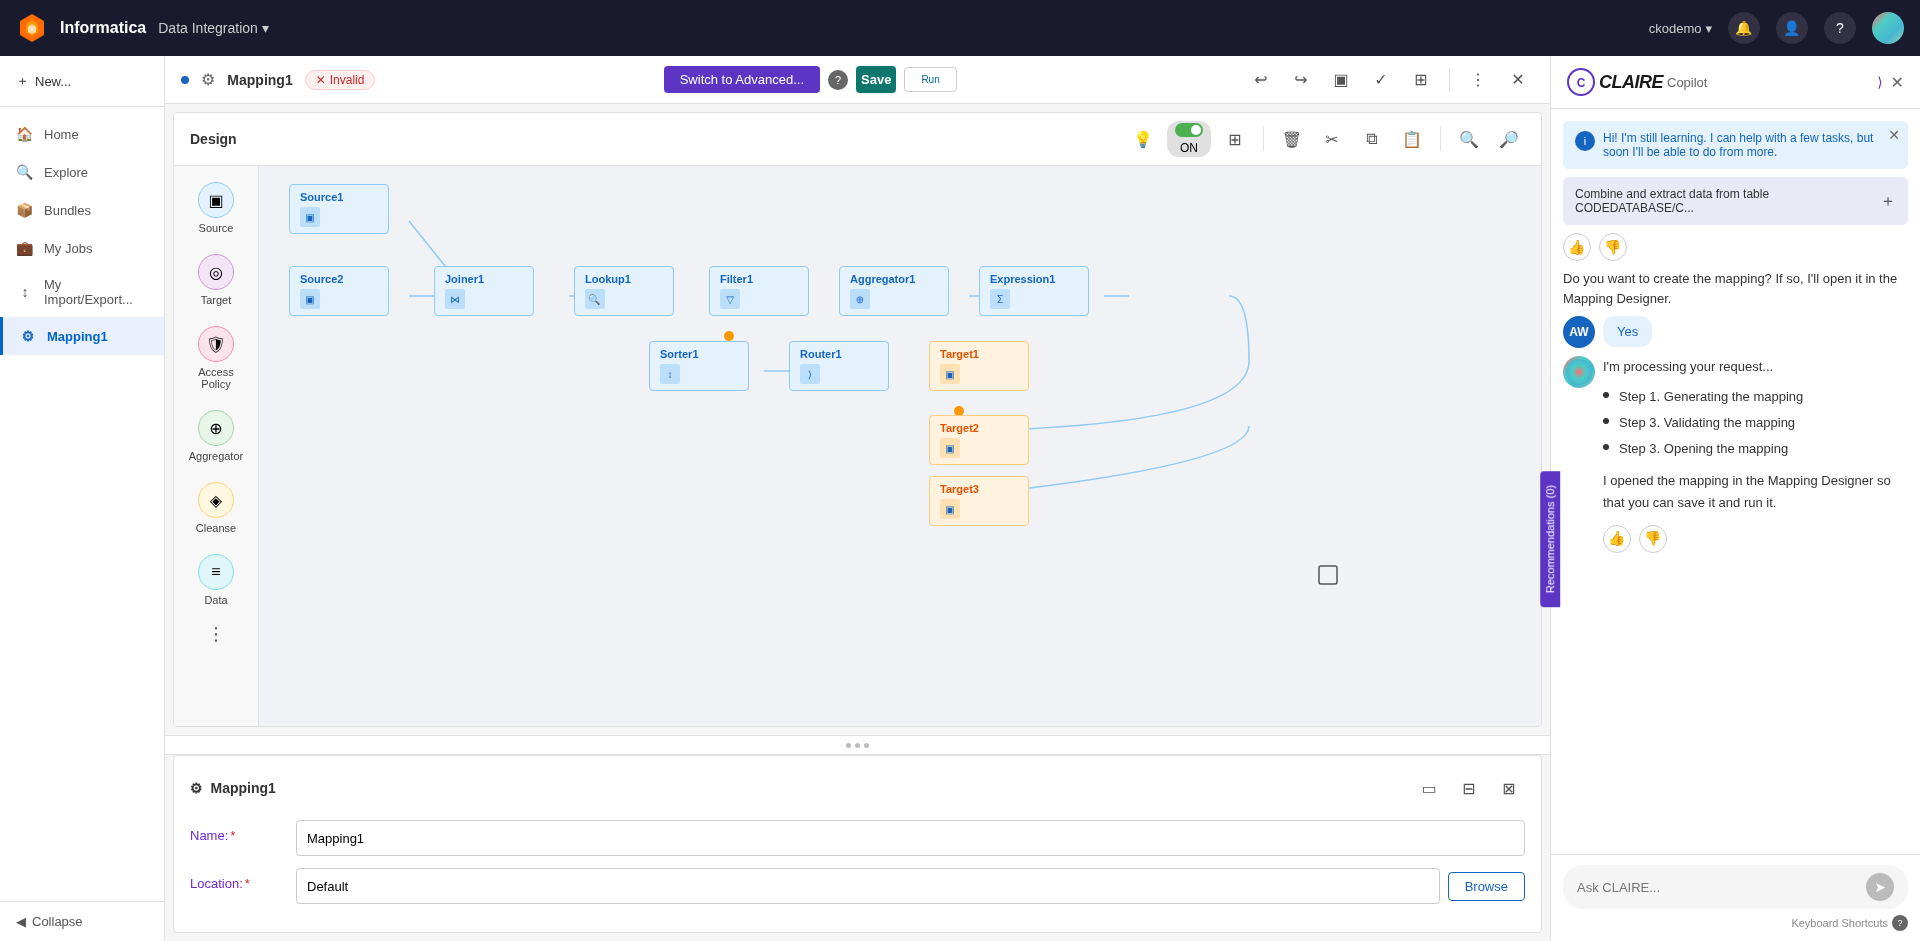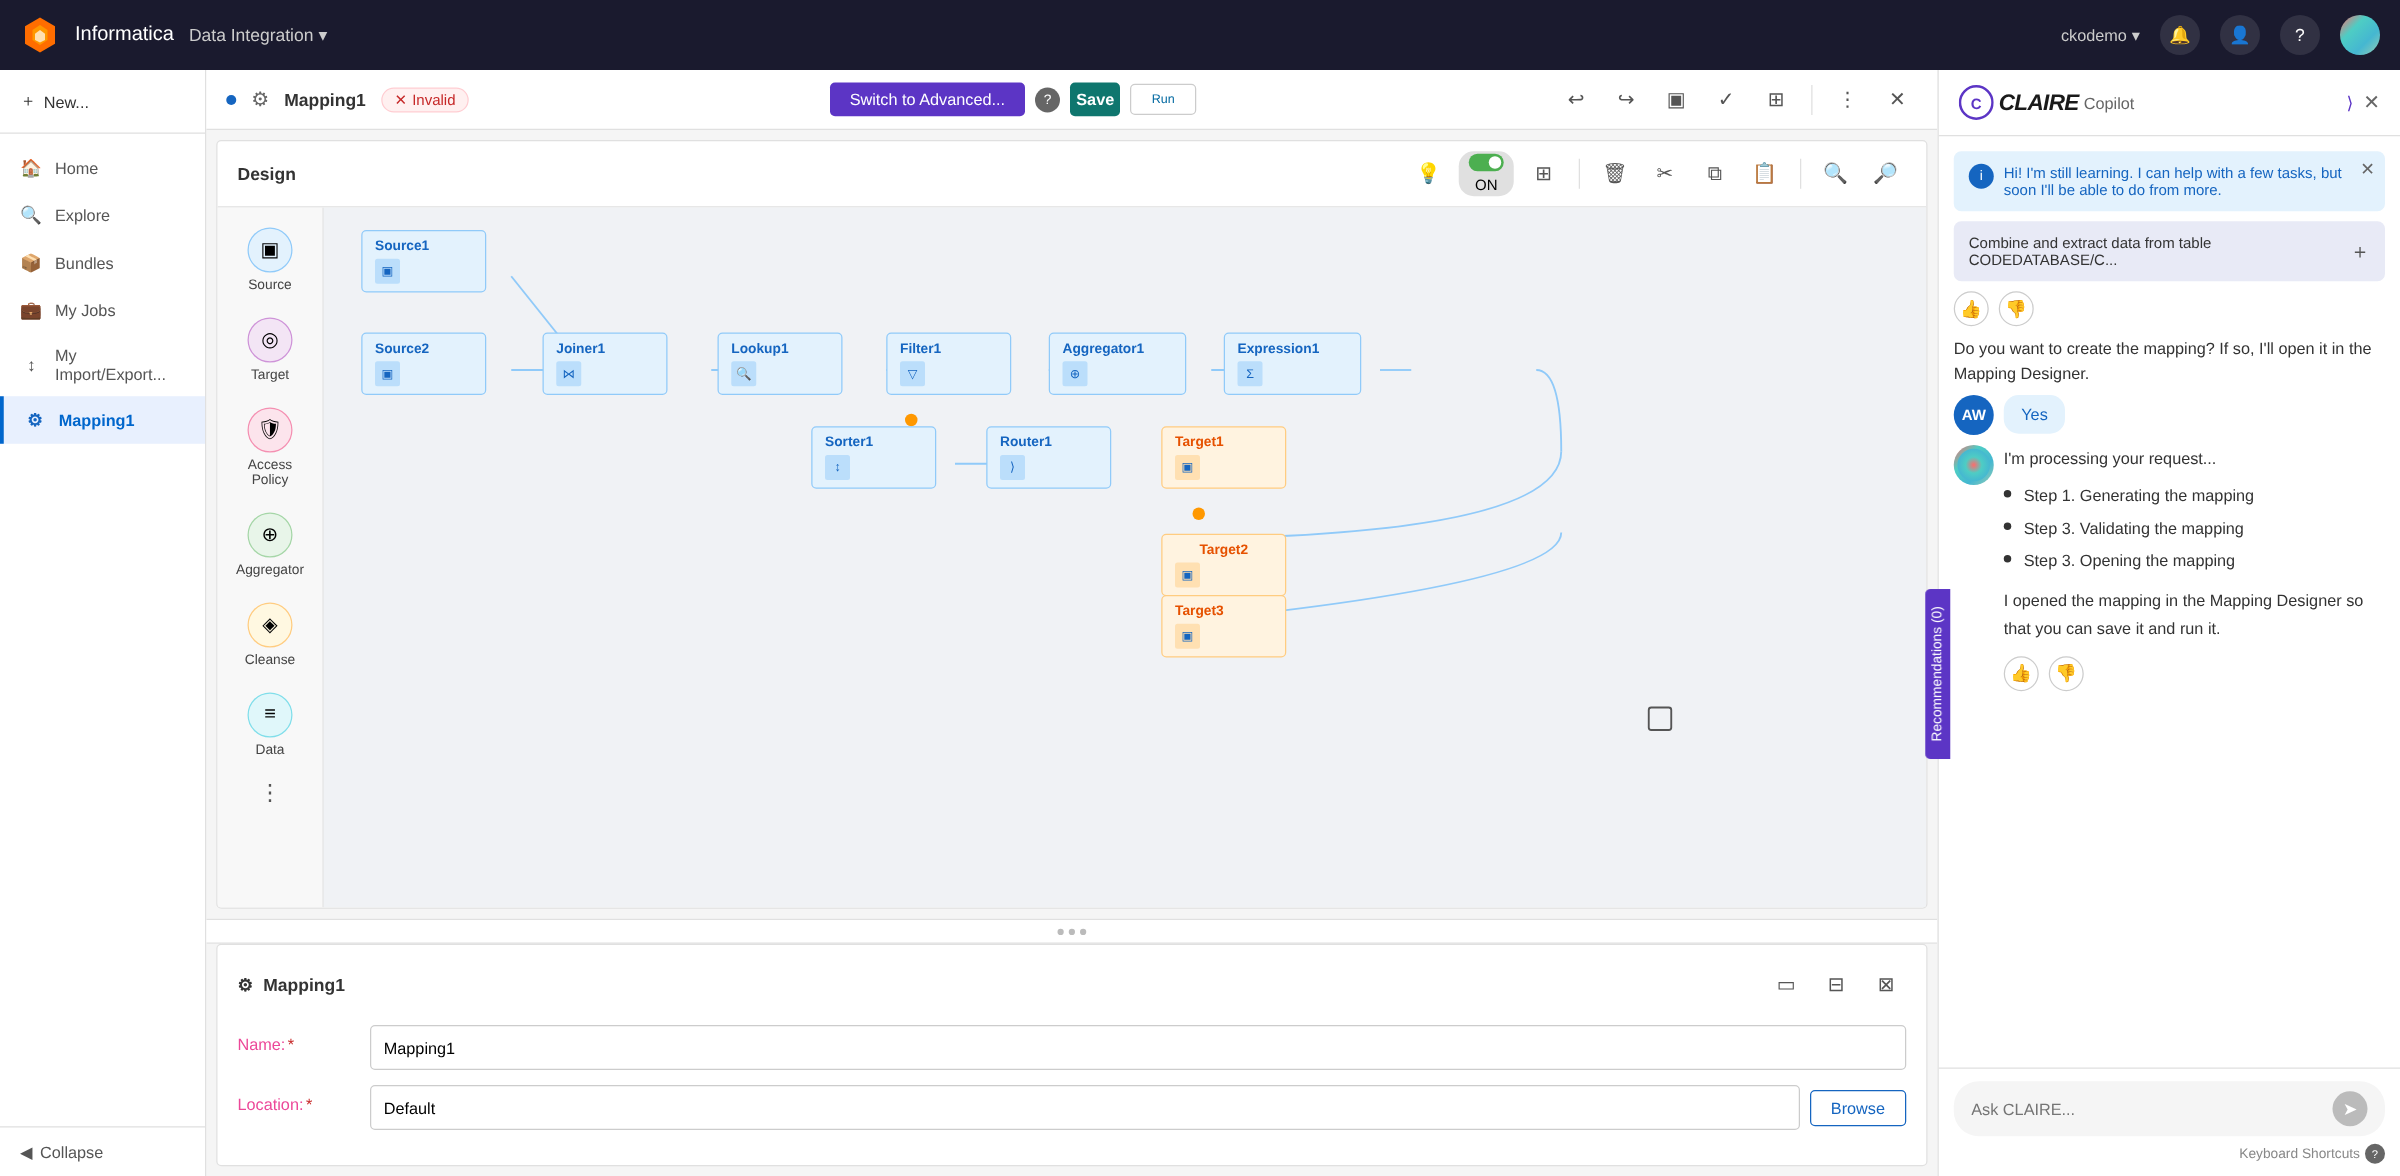--- a/index.html
+++ b/index.html
@@ -5,21 +5,21 @@
     * { box-sizing: border-box; margin: 0; padding: 0; font-family: 'Segoe UI', Arial, sans-serif; }
     body { width: 1920px; height: 941px; overflow: hidden; background: #f5f5f5; display: flex; flex-direction: column; }
 
     
     .top-nav {
       height: 56px; background: #1a1a2e; display: flex; align-items: center; padding: 0 16px;
       justify-content: space-between; flex-shrink: 0;
     }
     .top-nav-left { display: flex; align-items: center; gap: 12px; }
     .logo-icon { width: 32px; height: 32px; }
-    .app-name { color: white; font-size: 16px; font-weight: 400; }
+    .app-name { color: white; font-size: 16px; font-weight: 700; }
     .app-module { color: #ccc; font-size: 14px; display: flex; align-items: center; gap: 4px; cursor: pointer; }
     .top-nav-right { display: flex; align-items: center; gap: 16px; }
     .user-badge { color: #ccc; font-size: 13px; display: flex; align-items: center; gap: 4px; cursor: pointer; }
     .nav-icon-btn { width: 32px; height: 32px; border-radius: 50%; background: rgba(255,255,255,0.1); display: flex; align-items: center; justify-content: center; cursor: pointer; color: white; font-size: 14px; }
     .avatar-circle { width: 32px; height: 32px; border-radius: 50%; background: linear-gradient(135deg, #ff6b6b, #4ecdc4, #45b7d1, #96ceb4); display: flex; align-items: center; justify-content: center; }
 
     
     .main-layout { display: flex; flex: 1; overflow: hidden; }
 
     
@@ -81,21 +81,21 @@
     .splitter { height: 20px; background: white; display: flex; align-items: center; justify-content: center; cursor: ns-resize; border-top: 1px solid #e0e0e0; border-bottom: 1px solid #e0e0e0; flex-shrink: 0; }
     .splitter-dots { display: flex; gap: 4px; }
     .splitter-dot { width: 5px; height: 5px; border-radius: 50%; background: #bbb; }
 
     
     .bottom-panel { background: white; margin: 0 8px 8px 8px; border: 1px solid #e0e0e0; border-radius: 4px; padding: 16px; flex-shrink: 0; }
     .bottom-panel-header { display: flex; align-items: center; justify-content: space-between; margin-bottom: 16px; }
     .bottom-panel-title { display: flex; align-items: center; gap: 8px; font-size: 14px; font-weight: 600; color: #333; }
     .bottom-panel-icons { display: flex; gap: 8px; }
     .form-row { display: flex; align-items: flex-start; gap: 16px; margin-bottom: 12px; }
-    .form-label { width: 90px; font-size: 13px; color: #ec4899; padding-top: 8px; flex-shrink: 0; }
+    .form-label { width: 90px; font-size: 13px; color: #6d28d9; padding-top: 8px; flex-shrink: 0; }
     .form-label.required::after { content: '*'; color: #c62828; margin-left: 2px; }
     .form-input { flex: 1; height: 36px; border: 1px solid #ccc; border-radius: 4px; padding: 0 10px; font-size: 13px; }
     .form-row-with-btn { display: flex; align-items: center; gap: 8px; flex: 1; }
     .browse-btn { background: white; color: #1565c0; border: 1px solid #1565c0; border-radius: 4px; padding: 6px 16px; font-size: 13px; cursor: pointer; white-space: nowrap; }
     .form-textarea { flex: 1; height: 80px; border: 1px solid #ccc; border-radius: 4px; padding: 8px 10px; font-size: 13px; resize: vertical; }
 
     
     .claire-panel { width: 370px; background: white; border-left: 1px solid #e0e0e0; display: flex; flex-direction: column; flex-shrink: 0; }
     .claire-header { display: flex; align-items: center; justify-content: space-between; padding: 12px 16px; border-bottom: 1px solid #e0e0e0; }
     .claire-logo { display: flex; align-items: center; gap: 4px; }
@@ -350,21 +350,21 @@
           <div class="node" style="left:530px; top:175px; width:100px;">
             <div class="node-title">Router1</div>
             <div class="node-icon">⟩</div>
           </div>
 
           <div class="node node-orange" style="left:670px; top:175px; width:100px;">
             <div class="node-title" style="color:#e65100;">Target1</div>
             <div class="node-icon" style="background:#ffe0b2;">▣</div>
           </div>
 
-          <div class="node node-orange" style="left:670px; top:261px; width:100px;text-align:center;">
+          <div class="node node-orange" style="left:670px; top:249px; width:100px;">
             <div class="node-title" style="color:#e65100;">Target2</div>
             <div class="node-icon" style="background:#ffe0b2;">▣</div>
           </div>
 
           <div class="node node-orange" style="left:670px; top:310px; width:100px;">
             <div class="node-title" style="color:#e65100;">Target3</div>
             <div class="node-icon" style="background:#ffe0b2;">▣</div>
           </div>
         </div>
       </div>

